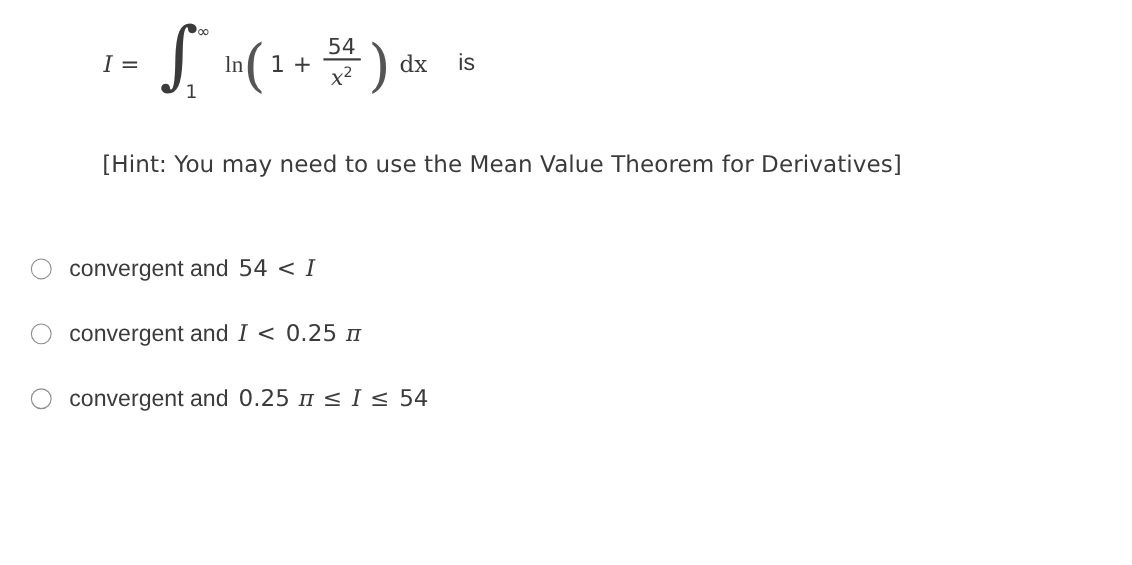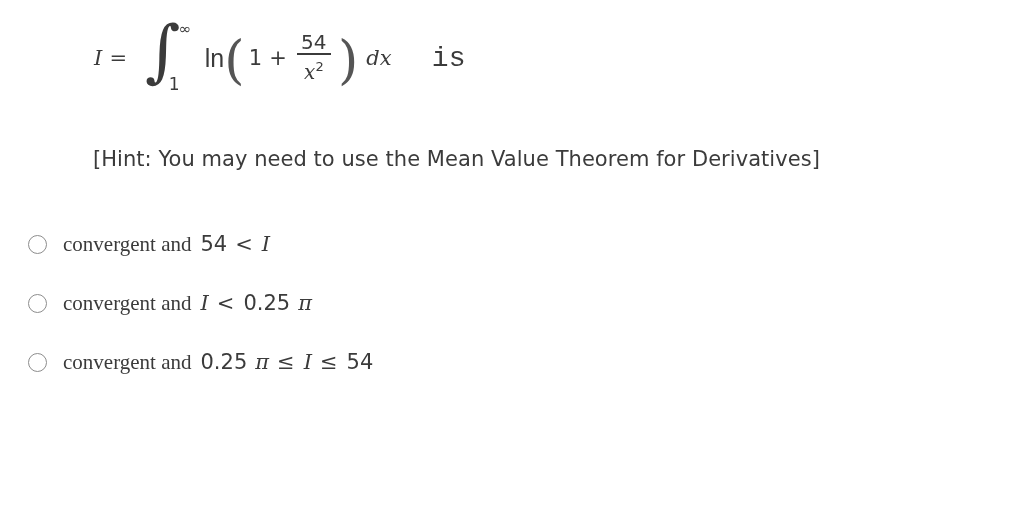--- a/index.html
+++ b/index.html
@@ -67,22 +67,22 @@
   .int-lower {
     position: absolute;
     bottom: 2px;
     left: -12px;
     font-size: 17px;
     font-family: "DejaVu Sans", sans-serif;
     font-style: normal;
   }
 
   .ln {
-    font-family: Liberation Sans, sans-serif;
-    font-size: 25px;
+    font-family: Liberation Serif, serif;
+    font-size: 21px;
     margin-left: 4px;
   }
   .paren {
     font-family: "DejaVu Serif", serif;
     font-size: 52px;
     font-weight: 200;
     line-height: 0;
     position: relative;
     top: 2px;
     color: #555;
@@ -121,35 +121,34 @@
     font-family: "DejaVu Serif", serif;
     font-style: italic;
     line-height: 24px;
     padding: 0 3px;
     text-align: right;
   }
   .frac .den sup { font-size: 13px; font-style: normal; font-family: "DejaVu Sans", sans-serif; }
 
   .dx {
     font-family: "DejaVu Serif", serif;
-    font-style: italic;
     font-size: 21px;
     margin-left: 8px;
   }
   .is {
-    font-family: Liberation Mono, monospace;
-    font-size: 28px;
-    margin-left: 40px;
+    font-family: Liberation Sans, sans-serif;
+    font-size: 21px;
+    margin-left: 28px;
   }
 
   
   .hint {
     position: absolute;
     left: 93px;
-    top: 147px;
+    top: 137px;
     font-size: 21px;
     letter-spacing: .05px;
     white-space: nowrap;
   }
 
   
   .options {
     position: absolute;
     left: 28px;
     top: 228px;
@@ -170,21 +169,21 @@
     flex: none;
     background: #fff;
   }
   .option-label {
     margin-left: 16px;
     font-size: 21px;
     white-space: nowrap;
     display: flex;
     align-items: baseline;
   }
-  .opt-txt { font-family: Liberation Serif, serif; }
+  .opt-txt { font-family: Liberation Sans, sans-serif; }
   .opt-math {
     font-family: "DejaVu Serif", serif;
     font-style: italic;
     margin-left: 9px;
   }
   .opt-num {
     font-family: "DejaVu Sans", sans-serif;
     font-style: normal;
     margin-left: 9px;
   }

